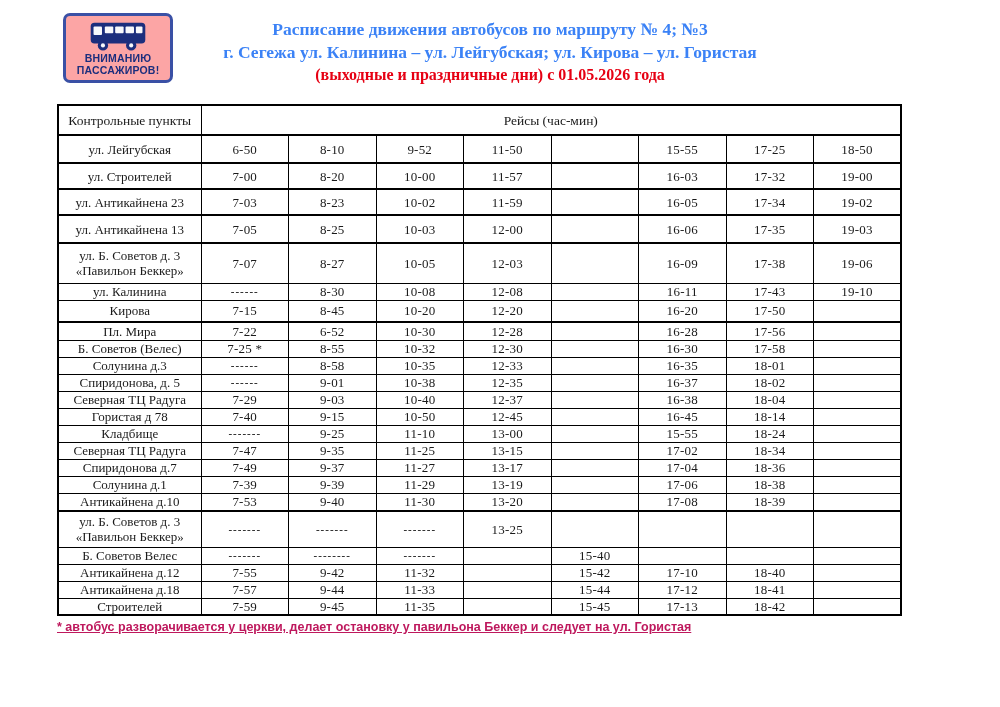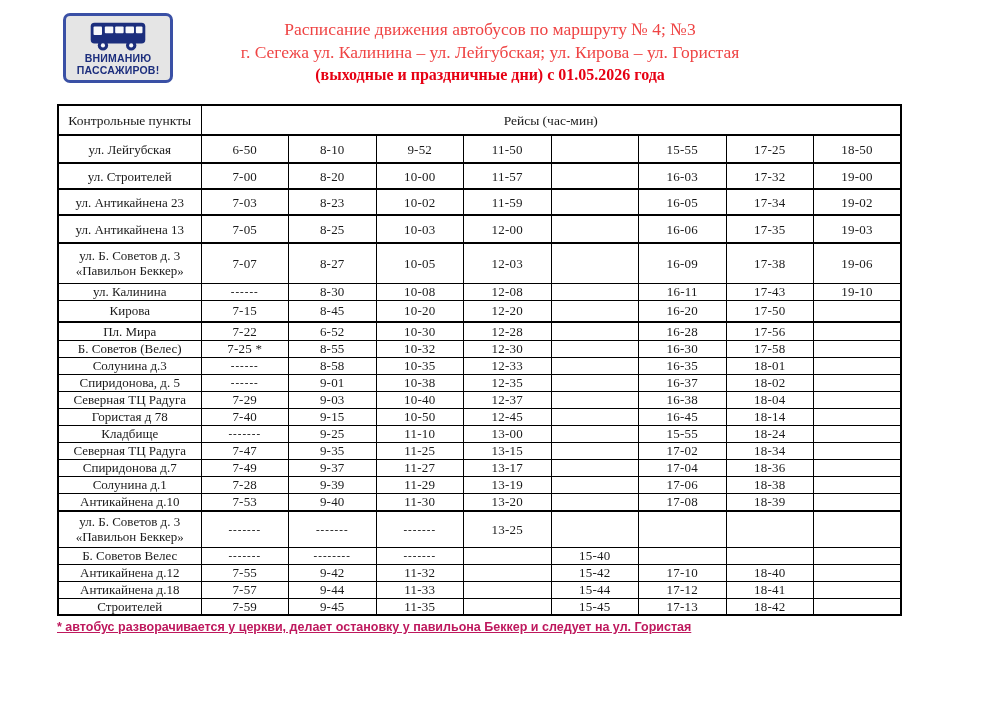--- a/index.html
+++ b/index.html
@@ -11,36 +11,36 @@
     font-family:"Liberation Serif", serif;
     color:#1a1a1a;
     overflow:hidden;
   }
 
   
   .logo {
     position:absolute; left:63px; top:13px;
     width:110px; height:70px;
     border:3px solid #3a50a5; border-radius:7px;
-    background:#e5e5e5;
+    background:#fca5a5;
     display:flex; flex-direction:column; align-items:center; justify-content:center;
     gap:1px;
   }
   .logo .bus-svg { width:58px; height:32px; display:block; }
   .logo .logo-text {
     font-family:"Liberation Sans", sans-serif;
     font-weight:bold; font-size:10.5px; line-height:11.5px;
     color:#1c2e7d; text-align:center; letter-spacing:.2px;
   }
   .titles {
     position:absolute; left:175px; top:18px; width:630px;
     text-align:center;
   }
   .title-line1, .title-line2 {
-    font-size:17.5px; font-weight:normal; color:#ef4444; line-height:23px;
+    font-size:17.5px; font-weight:bold; color:#3b82f6; line-height:23px;
   }
   .title-line3 {
     font-size:16px; font-weight:bold; color:#e60013; line-height:22px;
   }
 
   
   table.schedule {
     position:absolute; left:57px; top:104px;
     width:843px;
     border-collapse:collapse; table-layout:fixed;
@@ -288,21 +288,21 @@
           <td class="time">9-37</td>
           <td class="time">11-27</td>
           <td class="time">13-17</td>
           <td class="time"></td>
           <td class="time">17-04</td>
           <td class="time">18-36</td>
           <td class="time"></td>
         </tr>
         <tr style="height: 17px;">
           <td class="stop">Солунина д.1</td>
-          <td class="time">7-28</td>
+          <td class="time">7-39</td>
           <td class="time">9-39</td>
           <td class="time">11-29</td>
           <td class="time">13-19</td>
           <td class="time"></td>
           <td class="time">17-06</td>
           <td class="time">18-38</td>
           <td class="time"></td>
         </tr>
         <tr class="thick" style="height: 18px;">
           <td class="stop">Антикайнена д.10</td>

